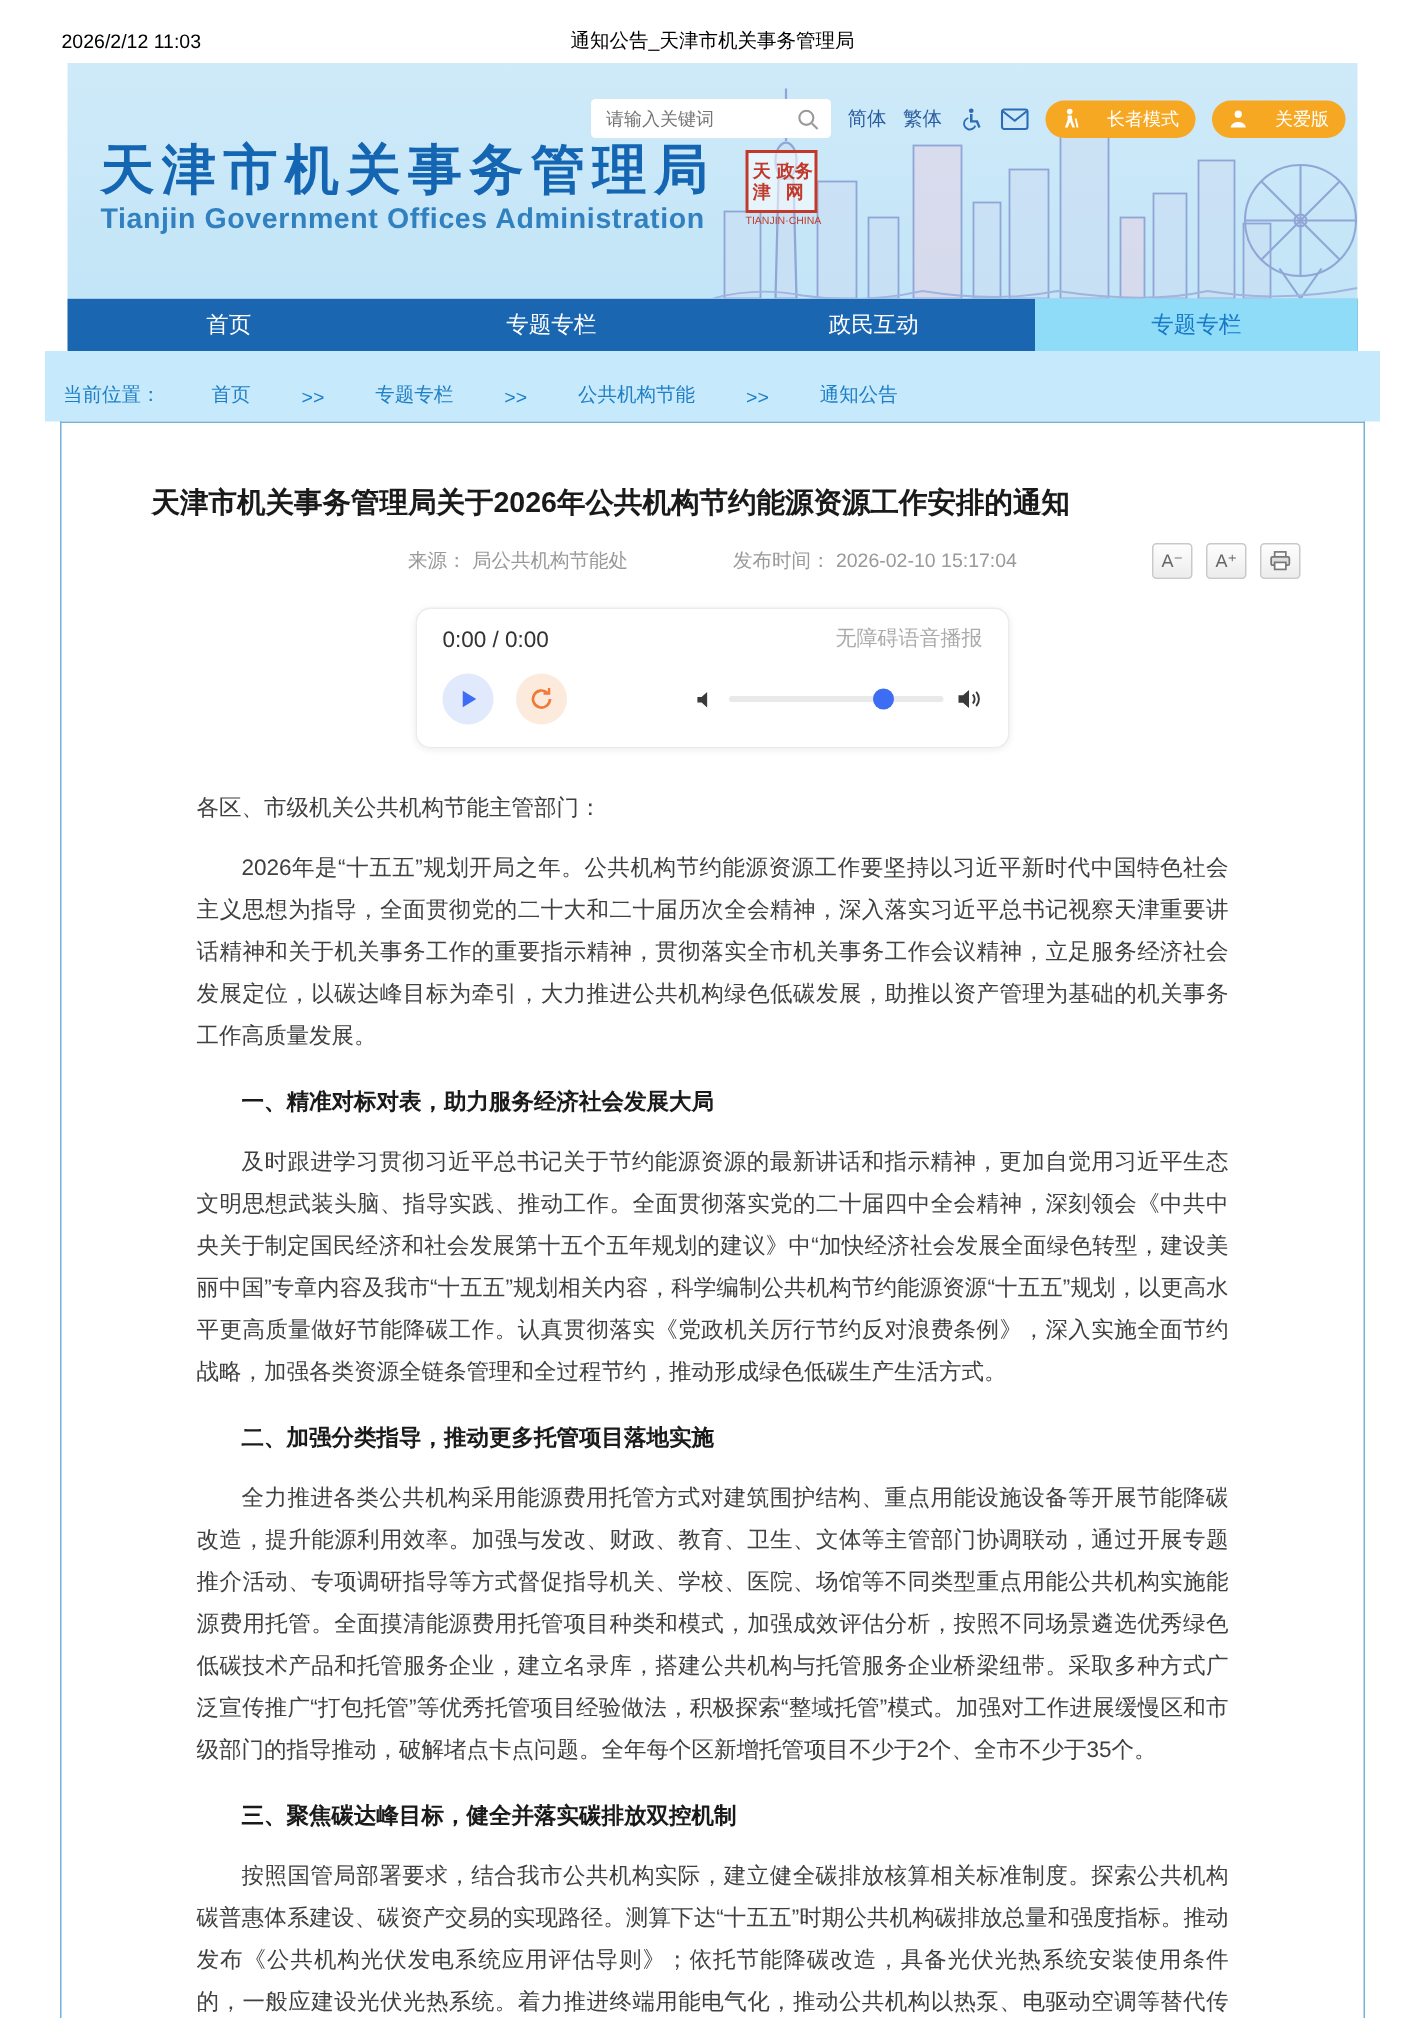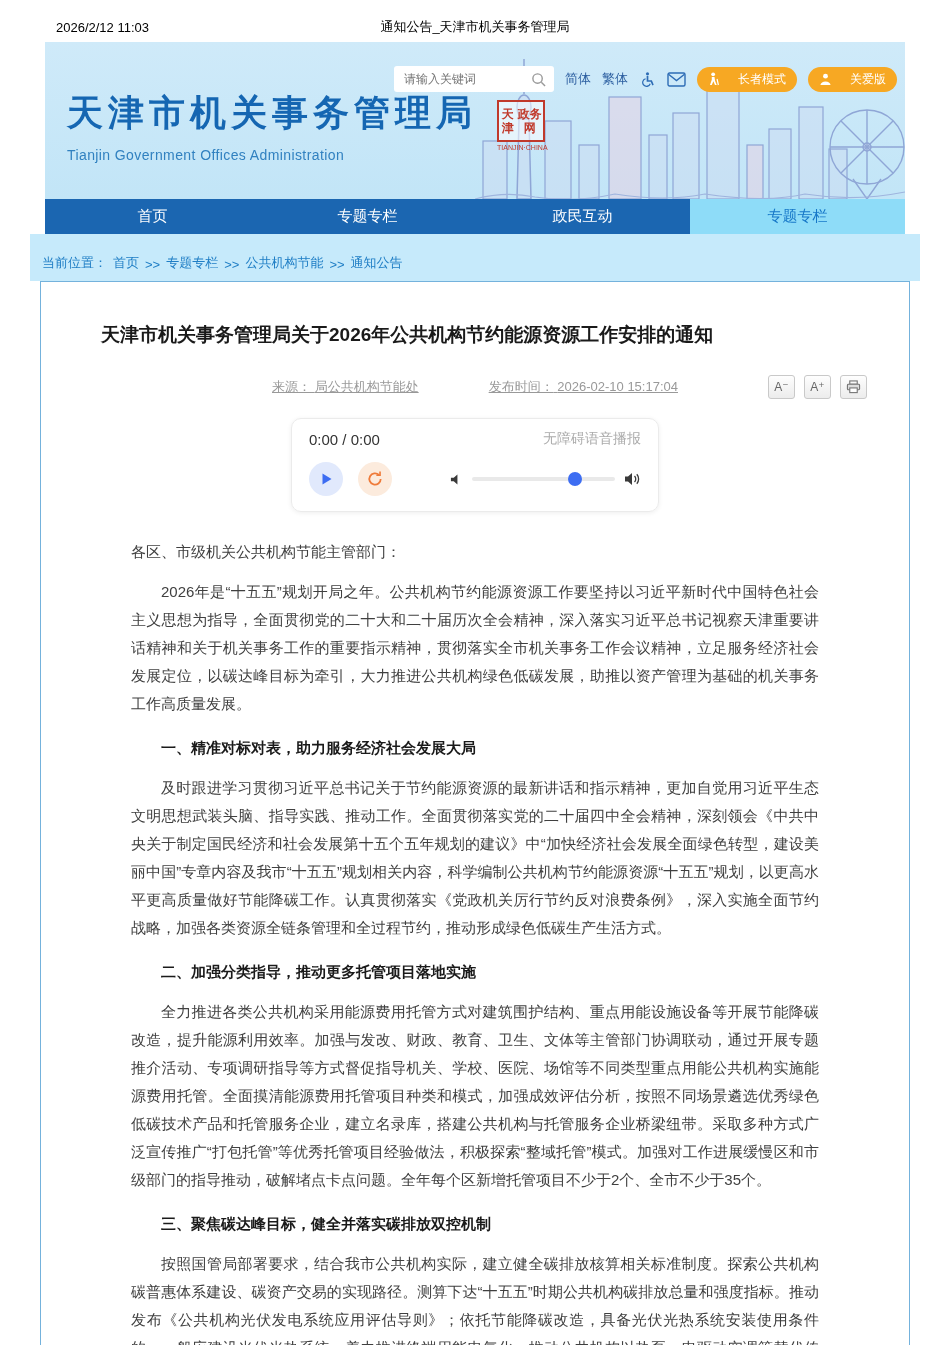--- a/index.html
+++ b/index.html
@@ -1,34 +1,34 @@
 <!DOCTYPE html>
 <html><head>
 <meta charset="utf-8">
 <style>
   * { box-sizing: border-box; }
   html,body { margin:0; padding:0; background:#fff; }
   body { width:950px; font-family:"Liberation Sans","DejaVu Sans",sans-serif; }
 
   
-  .print-header { display:flex; align-items:center; padding:18px 56px 6px; font-size:13px; color:#000; }
+  .print-header { display:flex; align-items:center; padding:18px 41px 6px; font-size:13px; color:#000; }
   .print-header .ph-date { width:220px; }
   .print-header .ph-title { flex:1; text-align:center; }
   .print-header .ph-spacer { width:220px; }
 
   
   .page { width:860px; margin:0 auto; position:relative; }
 
   
   .site-header { position:relative; height:157px; background:linear-gradient(180deg,#cfeaf9,#c2e5f7); overflow:hidden; }
   .skyline { position:absolute; right:0; bottom:0; }
   .logo { position:absolute; left:22px; top:52px; }
   .logo-cn { font-size:36px; font-weight:bold; color:#1566b2; letter-spacing:5px; line-height:1.1;
              font-family:"Liberation Serif","DejaVu Serif",serif; }
-  .logo-en { font-size:14px; font-weight:normal; color:#3181c0; letter-spacing:.4px; margin-top:13px; }
+  .logo-en { font-size:19px; font-weight:bold; color:#3181c0; letter-spacing:.4px; margin-top:2px; }
   .seal { position:absolute; left:452px; top:58px; width:50px; text-align:center; }
   .seal-box { width:48px; height:42px; border:2px solid #c0392b; background:rgba(255,255,255,.55);
               color:#c0392b; font-weight:bold; font-size:12px; line-height:14px;
               display:flex; flex-direction:row; align-items:center; justify-content:center; }
   .seal-caption { font-size:7px; color:#c0392b; margin-top:2px; white-space:nowrap; }
 
   .header-top { position:absolute; top:24px; right:8px; display:flex; align-items:center; gap:11px; }
   .search-box { width:160px; height:26px; background:#fff; border-radius:3px; display:flex; align-items:center; padding:0 8px; }
   .search-box input { border:none; outline:none; flex:1; font-size:12px; color:#333; background:transparent; width:100%; }
   .lang-link { color:#2a5d9f; font-size:13px; cursor:pointer; }
@@ -36,37 +36,37 @@
   .pill { height:25px; background:#f7a823; border-radius:13px; color:#fff; font-size:12px;
           display:flex; align-items:center; gap:18px; padding:0 11px; cursor:pointer; }
 
   
   .main-nav { display:flex; height:35px; background:#1b66b1; }
   .nav-item { flex:1; display:flex; align-items:center; justify-content:center; color:#fff; font-size:15px; cursor:pointer; }
   .nav-item.active { background:#8edcf8; color:#1778c8; }
 
   
   .breadcrumb-band { margin:0 -15px; background:#c6eafb; height:47px; display:flex; align-items:flex-end;
-                     padding:0 12px 9px; font-size:13px; color:#1f7ec5; }
+                     padding:0 12px 9px; font-size:13px; color:#1f7ec5;gap:28px; }
   .breadcrumb-band span { margin-right:6px; }
   .bc-link { cursor:pointer; }
 
   
   .content-box { margin:0 -5px; border:1px solid #74b2dc; border-bottom:none; background:#fff; padding-bottom:6px; }
   .article-title { text-align:left; font-size:19px; font-weight:bold; color:#1a1a1a; margin:40px 60px 0;
                    font-family:"Liberation Sans","DejaVu Sans",sans-serif; }
-  .meta-row { position:relative; margin-top:26px; height:26px; display:flex; justify-content:center;
-              gap:70px; align-items:center; font-size:13px; color:#999;text-decoration:underline; }
+  .meta-row { position:relative; margin-top:13px; height:26px; display:flex; justify-content:center;
+              gap:70px; align-items:center; font-size:13px; color:#999; }
   .meta-buttons { position:absolute; right:42px; top:1px; display:flex; gap:9px; }
   .meta-btn { width:27px; height:24px; border:1px solid #c9c9c9; border-radius:3px;
               background:linear-gradient(#fefefe,#ececec); color:#666; font-size:12px;
               display:flex; align-items:center; justify-content:center; cursor:pointer; }
 
   
-  .player { width:368px; margin:18px auto 0; border:1px solid #ebebeb; border-radius:10px;
+  .player { width:396px; margin:18px auto 0; border:1px solid #ebebeb; border-radius:10px;
             box-shadow:0 1px 5px rgba(0,0,0,.07); padding:11px 17px 15px; }
   .player-top { display:flex; justify-content:space-between; align-items:center; }
   .player-time { font-size:15px; color:#333; }
   .player-caption { font-size:14px; color:#ababab; }
   .player-controls { display:flex; align-items:center; margin-top:14px; }
   .ctl-circle { width:34px; height:34px; border-radius:50%; display:flex; align-items:center; justify-content:center; cursor:pointer; }
   .ctl-play { background:#e1e9fc; }
   .ctl-loop { background:#fcebdd; margin-left:15px; }
   .vol-group { margin-left:auto; display:flex; align-items:center; gap:9px; }
   .vol-track { width:143px; height:4px; background:#e9e9e9; border-radius:2px; position:relative; cursor:pointer; }

